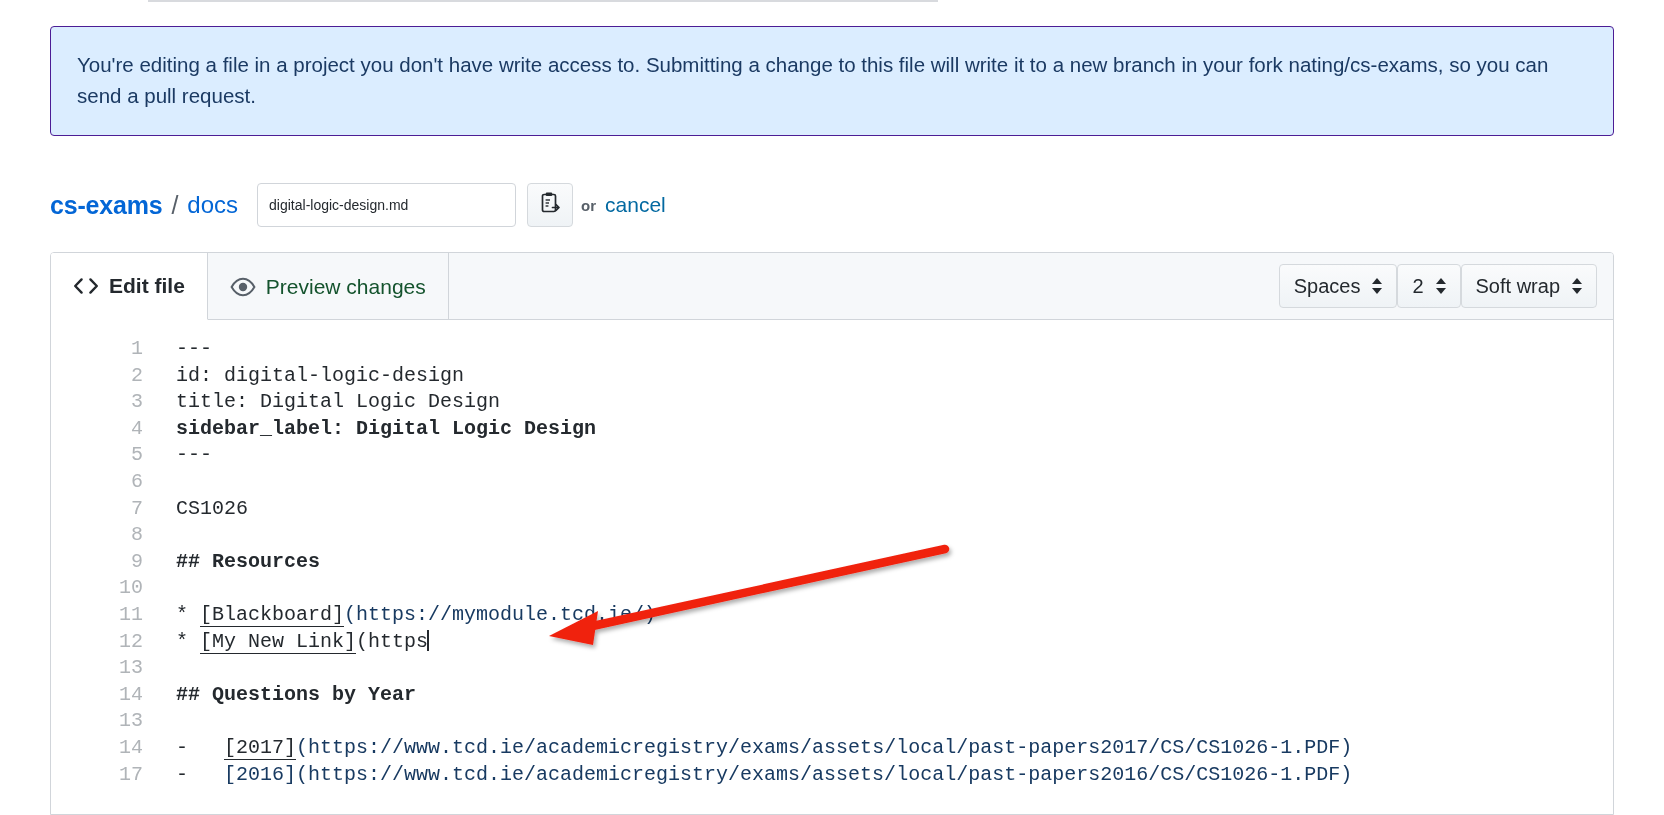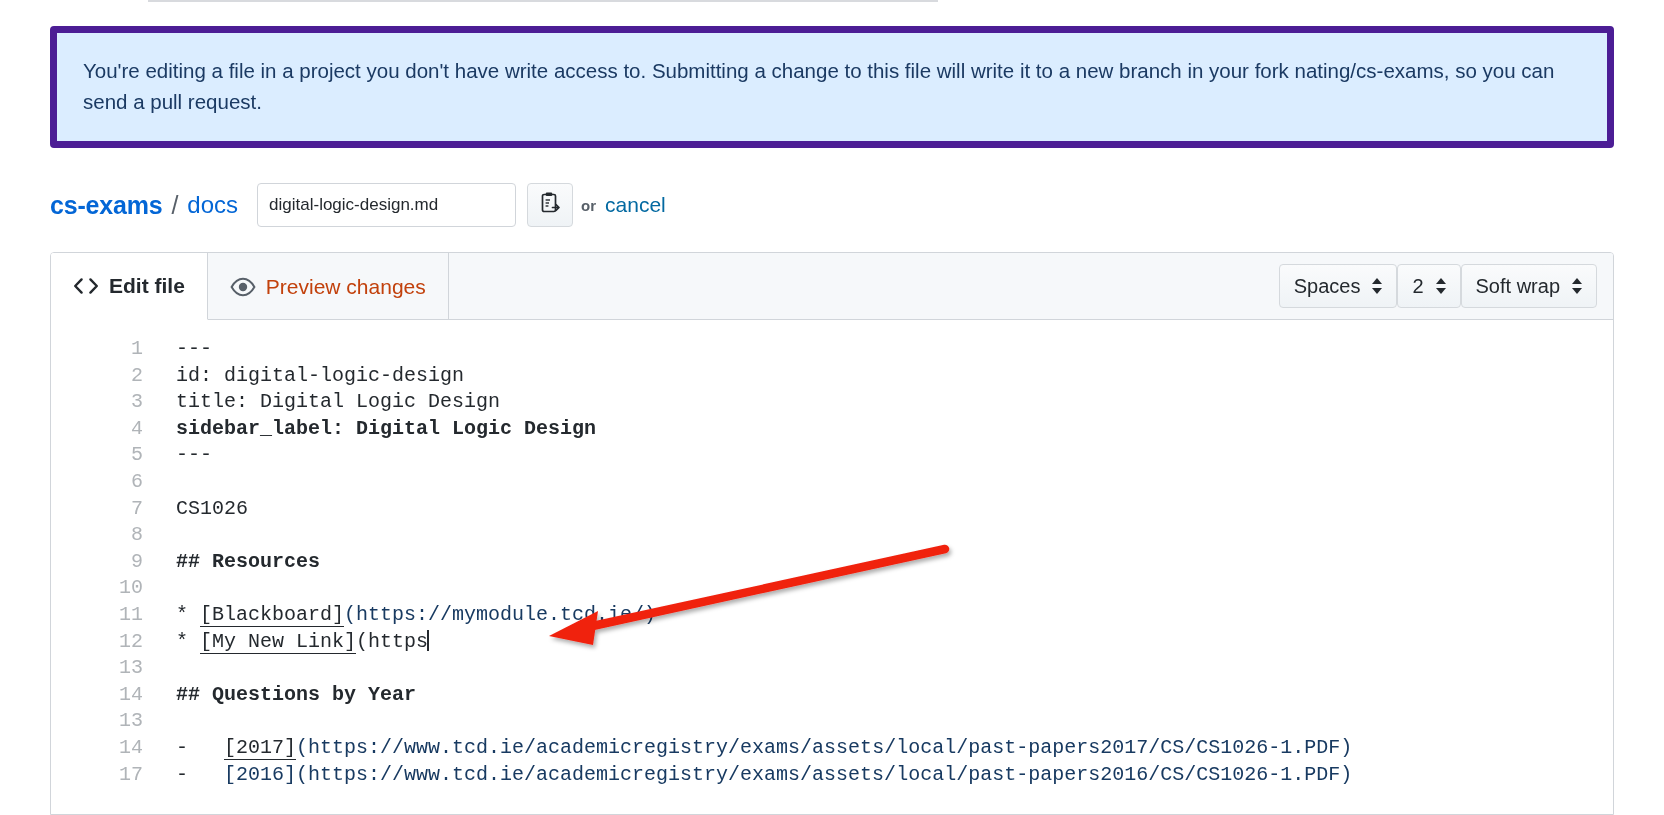--- a/index.html
+++ b/index.html
@@ -36,21 +36,21 @@
   }
 
   
   .flash {
     position: absolute;
     left: 50px;
     top: 26px;
     width: 1564px;
     box-sizing: border-box;
     background: #dbedff;
-    border: 7px solid #4c1d95;
+    border: 1px solid #4c1d95;
     border-radius: 4px;
     padding: 22px 26px 24px 26px;
   }
   .flash-text {
     font-size: 20.5px;
     line-height: 31px;
     color: #1b3a63;
     font-family: "Liberation Sans", sans-serif;
   }
 
@@ -81,21 +81,21 @@
     font-weight: 400;
   }
   .filename-input {
     margin-left: 19px;
     width: 259px;
     height: 44px;
     box-sizing: border-box;
     border: 1px solid #d1d5da;
     border-radius: 4px;
     background: #fff;
-    font-size: 17px;
+    font-size: 14px;
     font-family: "Liberation Sans", sans-serif;
     color: #24292e;
     padding: 0 11px;
     outline: none;
   }
   .fork-btn {
     margin-left: 11px;
     width: 46px;
     height: 44px;
     box-sizing: border-box;
@@ -141,21 +141,21 @@
     background: #f6f8fa;
     border-bottom: 1px solid #d1d5da;
     display: flex;
     align-items: center;
   }
   .tab {
     display: flex;
     align-items: center;
     padding: 0 22px;
     font-size: 21px;
-    color: #c2410c;
+    color: #14532d;
     cursor: pointer;
     border-right: 1px solid #d1d5da;
     box-sizing: border-box;
     height: 67px;
     margin-bottom: -1px;
   }
   .tab.selected {
     background: #fff;
     color: #24292e;
     font-weight: bold;

